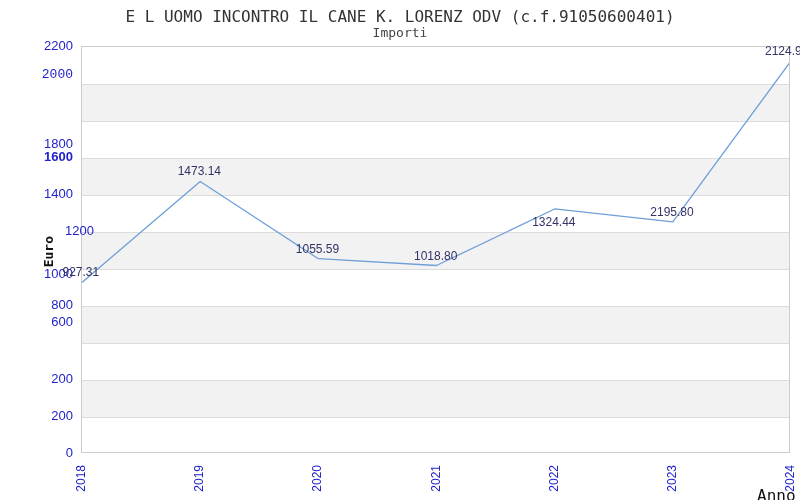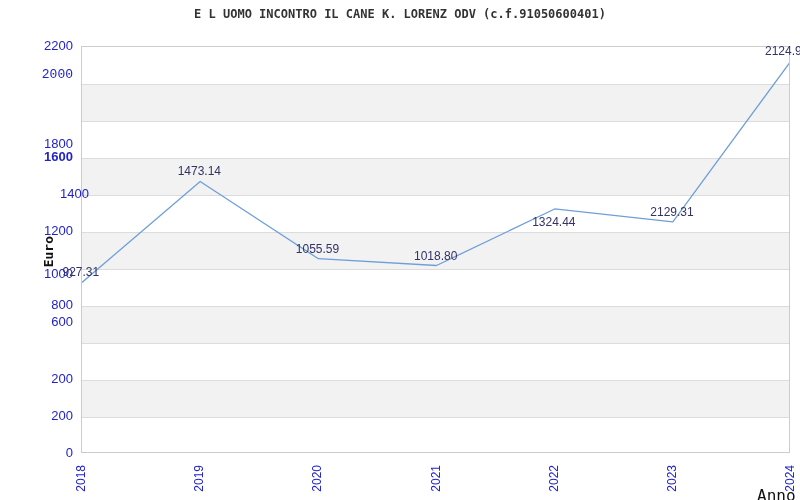--- a/index.html
+++ b/index.html
@@ -2,21 +2,21 @@
 <html><head>
 <meta charset="utf-8">
 <style>
   html,body { margin:0; padding:0; background:#ffffff; }
   .canvas {
     position:relative; width:800px; height:500px; background:#ffffff;
     overflow:hidden; font-family:"Liberation Sans", sans-serif;
   }
   .title {
     position:absolute; top:7px; left:0; width:100%; text-align:center;
-    font-family:"DejaVu Sans Mono", monospace; font-weight:bold; font-size:12px;
+    font-family:"DejaVu Sans Mono", monospace; font-weight:normal; font-size:16px;
     color:var(--title,#333333); white-space:nowrap;
   }
   .subtitle {
     position:absolute; top:25px; left:0; width:100%; text-align:center;
     font-family:"DejaVu Sans Mono", monospace; font-size:13px;
     color:var(--subtitle,#444444);
   }
   .plot {
     position:absolute; left:81px; top:46px; width:709px; height:407px;
     border:1px solid var(--spine,#cccccc); box-sizing:border-box;
@@ -46,20 +46,21 @@
     position:absolute; left:757px; top:486px;
     font-family:"DejaVu Sans Mono", monospace; font-weight:normal; font-size:16px;
     color:var(--axis-title,#111111); white-space:nowrap;
   }
 </style>
 </head>
 <body>
 
 <div class="canvas" style="--line: #6f9fd8; --tick-label: #2222cc; --point-label: #333366; --band: #f2f2f2; --gridline: #dcdcdc; --spine: #cccccc; --title: #333333; --subtitle: #444444; --axis-title: #111111;">
   <div class="title">E L UOMO INCONTRO IL CANE K. LORENZ ODV (c.f.91050600401)</div>
+  <div class="subtitle">Importi</div>
 
   <div class="plot" id="plot">
       <div class="band" style="top: 333px; height: 37px;"></div>
       <div class="gridline" style="top: 370px;"></div>
       <div class="gridline" style="top: 333px;"></div>
       <div class="band" style="top: 259px; height: 37px;"></div>
       <div class="gridline" style="top: 296px;"></div>
       <div class="gridline" style="top: 259px;"></div>
       <div class="band" style="top: 185px; height: 37px;"></div>
       <div class="gridline" style="top: 222px;"></div>
@@ -75,41 +76,41 @@
       </svg>
     </div>
 
   <div id="yticks">
       <div class="ytick" style="top: 446px;">0</div>
       <div class="ytick" style="top: 409px;">200</div>
       <div class="ytick" style="top: 372px;">200</div>
       <div class="ytick" style="top: 315px;">600</div>
       <div class="ytick" style="top: 298px;">800</div>
       <div class="ytick" style="top: 267px;">1000</div>
-      <div class="ytick" style="top: 224px;">1200</div>
-      <div class="ytick" style="top: 187px; margin-left: 16px;">1400</div>
+      <div class="ytick" style="top: 224px; padding-left: 21px;">1200</div>
+      <div class="ytick" style="top: 187px;">1400</div>
       <div class="ytick" style="top: 150px; font-weight: bold;">1600</div>
       <div class="ytick" style="top: 113px; margin-top: 24px;">1800</div>
       <div class="ytick" style="top: 68px; font-family: Liberation Mono, monospace;">2000</div>
       <div class="ytick" style="top: 39px;">2200</div>
     </div>
   <div id="xticks">
       <div class="xtick" style="left: 74px;">2018</div>
       <div class="xtick" style="left: 192.167px;">2019</div>
       <div class="xtick" style="left: 310.333px;">2020</div>
       <div class="xtick" style="left: 428.5px;">2021</div>
       <div class="xtick" style="left: 546.667px;">2022</div>
       <div class="xtick" style="left: 664.833px;">2023</div>
       <div class="xtick" style="left: 783px;">2024</div>
     </div>
   <div id="pointlabels">
       <div class="plabel" style="left: 62.5px; top: 265.448px;">927.31</div>
       <div class="plabel" style="left: 177.667px; top: 164.469px;">1473.14</div>
       <div class="plabel" style="left: 295.833px; top: 241.716px; text-align: right;">1055.59</div>
       <div class="plabel" style="left: 414px; top: 248.522px;">1018.80</div>
       <div class="plabel" style="left: 532.167px; top: 191.979px; margin-top: 23px;">1324.44</div>
-      <div class="plabel" style="left: 650.333px; top: 204.842px;">2129.31</div>
+      <div class="plabel" style="left: 650.333px; top: 204.842px;">2195.80</div>
       <div class="plabel" style="left: 765px; top: 43.8935px;">2124.9</div>
     </div>
 
   <div class="ylabel-rot">Euro</div>
   <div class="xlabel">Anno</div>
 </div>
 
 </body></html>

